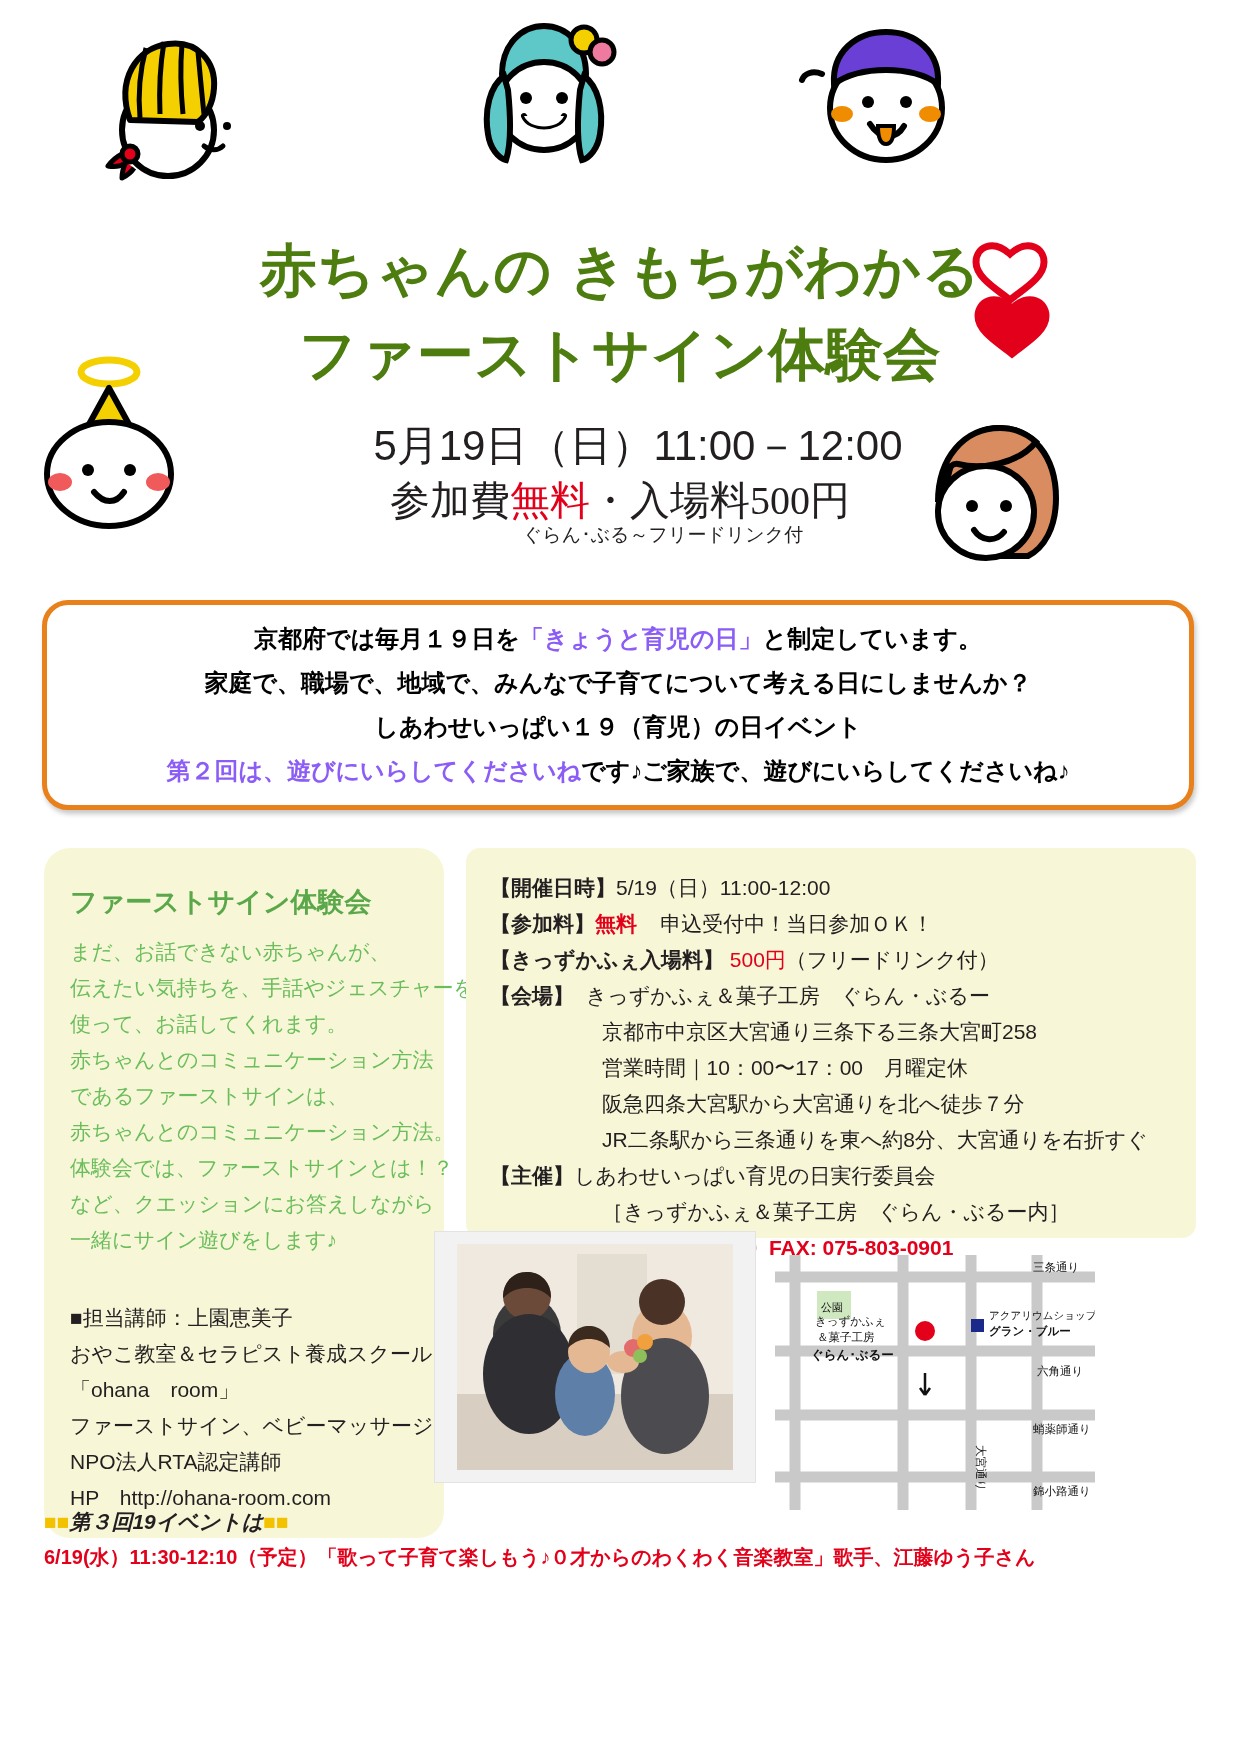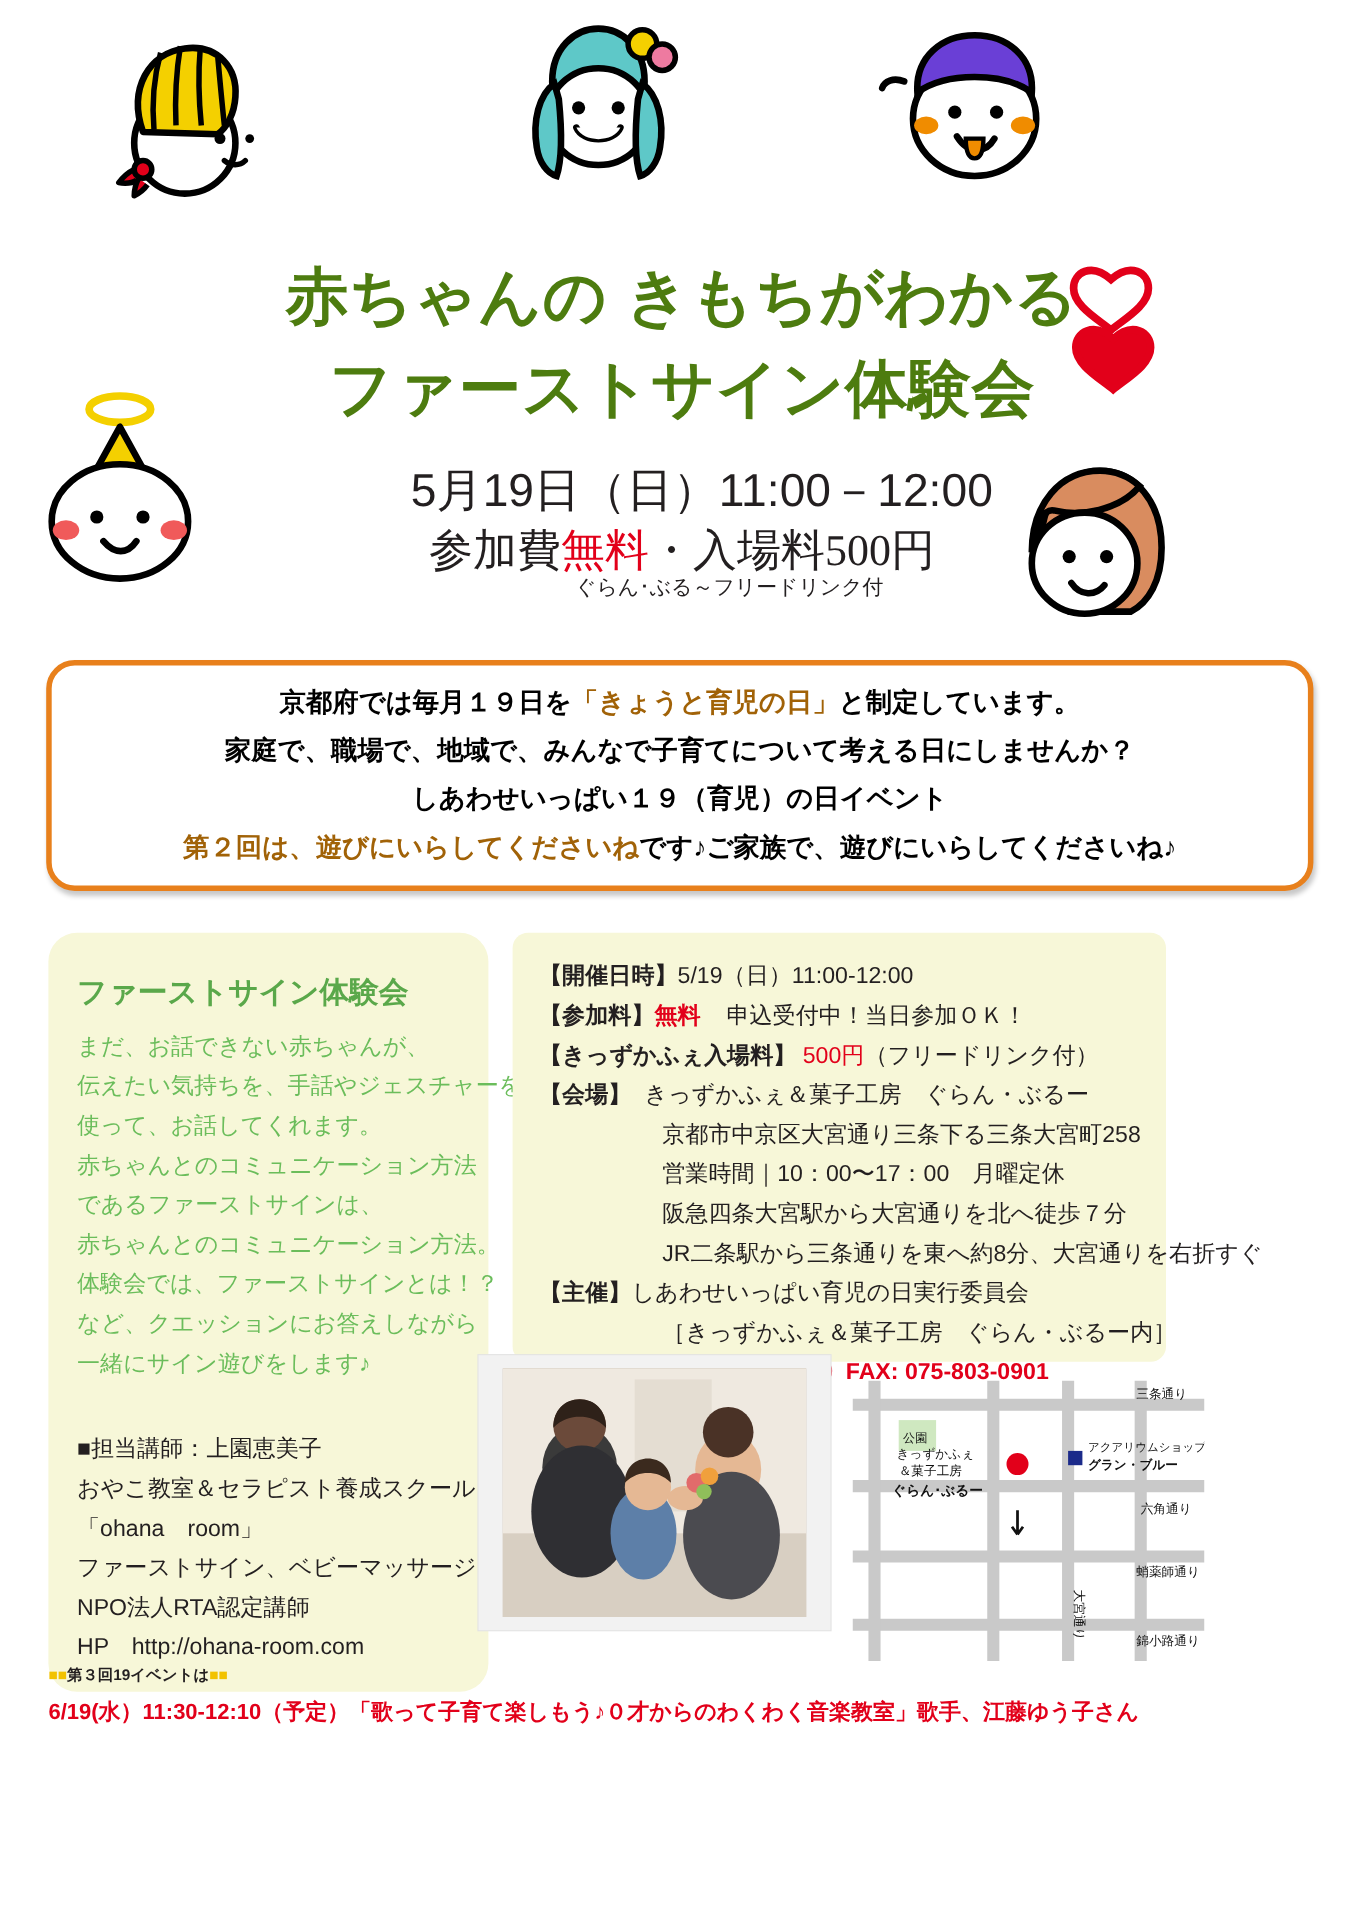--- a/index.html
+++ b/index.html
@@ -30,38 +30,38 @@
 
   
   .orangebox{
     position:absolute;left:42px;top:600px;width:1152px;height:210px;
     border:5px solid #e8801c;border-radius:26px;background:#fff;
     box-sizing:border-box;
     display:flex;flex-direction:column;justify-content:center;align-items:center;
     box-shadow:2px 4px 5px rgba(0,0,0,.22);
   }
   .ob-line{font-size:24px;font-weight:bold;color:#000;line-height:44px;white-space:nowrap;}
-  .ob-line .red{color:#a16207;}
+  .ob-line .red{color:#8b5cf6;}
 
   
   .leftpanel{
     position:absolute;left:44px;top:848px;width:400px;height:690px;
     background:#f7f7d8;border-radius:26px;box-sizing:border-box;
     padding:34px 26px 0 26px;
   }
   .lp-head{
     color:#5aa84a;font-weight:bold;font-size:27px;line-height:40px;margin-bottom:12px;white-space:nowrap;
   }
   .lp-line{color:#6bbd5b;font-size:21px;line-height:36px;white-space:nowrap;}
   .instructor{margin-top:42px;}
   .in-line{color:#231f20;font-size:21px;line-height:36px;white-space:nowrap;}
 
   
   .rightpanel{
-    position:absolute;left:466px;top:848px;width:594px;height:390px;
+    position:absolute;left:466px;top:848px;width:730px;height:390px;
     background:#f7f7d8;border-radius:14px;box-sizing:border-box;
     padding:22px 0 0 24px;
   }
   .d-line{font-size:21px;color:#231f20;line-height:36px;white-space:nowrap;}
   .d-line b{font-weight:bold;}
   .d-line .red{color:#e2001a;}
   .d-line .magenta{color:#e2007a;font-weight:bold;}
   .d-indent{padding-left:112px;}
 
   
@@ -69,21 +69,21 @@
     position:absolute;left:435px;top:1232px;width:320px;height:250px;
     background:#f2f2f2;box-shadow:0 0 0 1px #e3e3e3;
   }
   .photo-inner{position:absolute;left:22px;top:12px;width:276px;height:226px;overflow:hidden;background:#cfc3b5;}
 
   
   .map{position:absolute;left:775px;top:1255px;width:320px;height:255px;}
 
   
   .footer{position:absolute;left:44px;top:1505px;width:1160px;}
-  .f-head{font-size:14px;font-weight:bold;color:#231f20;line-height:34px;}
+  .f-head{font-size:21px;font-weight:bold;color:#231f20;line-height:34px;font-style:italic;}
   .f-head .sq{color:#f2c200;}
   .f-line{font-size:20px;font-weight:bold;color:#e2001a;line-height:36px;white-space:nowrap;}
 
   .hearts{position:absolute;right:178px;top:212px;}
 </style>
 </head>
 <body>
 
 <div class="page">
 

